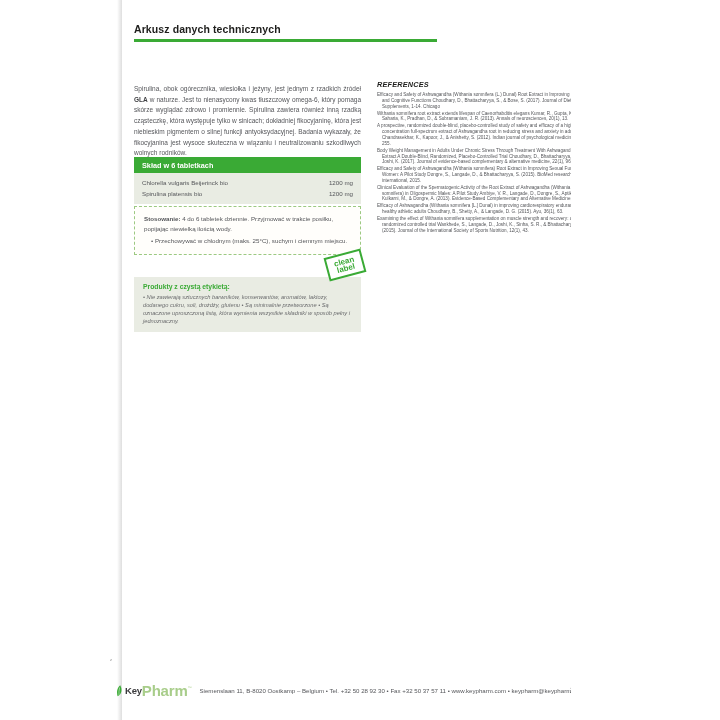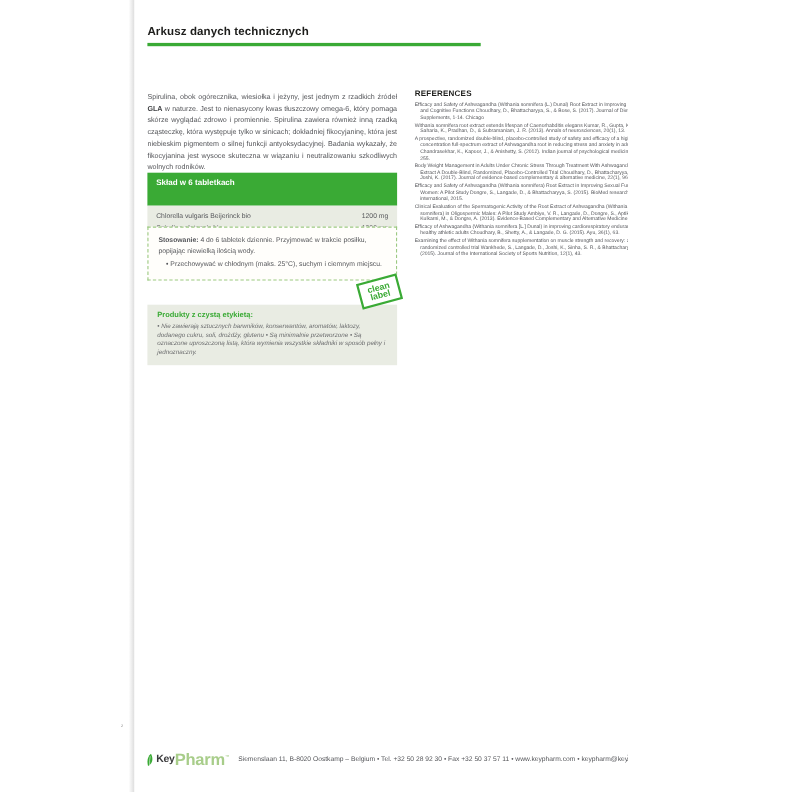--- a/index.html
+++ b/index.html
@@ -23,21 +23,21 @@
     background:linear-gradient(90deg, #86b729, #cbd500);
     clip-path:polygon(0 100%, 100% 0, 100% 100%); }
 
   
   .intro { position:absolute; left:134px; top:84px; width:227px; font-size:6.5px;
     line-height:10.7px; color:#55565a; text-align:justify; }
   .bold-inline { font-weight:bold; color:#3f4043; }
 
   .comp-table { position:absolute; left:134px; top:157px; width:227px; }
   .comp-head { background:#3aaa35; color:#ffffff; font-weight:bold; font-size:7.3px;
-    padding:4px 8px 17px 8px; }
+    padding:4px 8px 3px 8px; }
   .comp-body { background:#e9ece3; padding:4px 8px 5px 8px; }
   .comp-row { display:flex; justify-content:space-between; font-size:6.2px; line-height:11px; color:#55565a; }
 
   .usage-box { position:absolute; left:134px; top:206px; width:227px; background:#fffefb;
     border:1px dashed #9cc982; padding:7px 9px 8px 9px; font-size:6.2px; line-height:9.6px;
     color:#55565a; }
   .usage-label { font-weight:bold; }
   .usage-bullet { margin-top:3px; padding-left:7px; }
 
   .stamp { position:absolute; left:326px; top:253px; width:38px; height:24px; background:#ffffff;
@@ -45,26 +45,26 @@
     display:flex; flex-direction:column; align-items:center; justify-content:center; }
   .stamp span { font-size:8px; line-height:7.5px; font-weight:bold; color:#3aaa35; }
 
   .cleanlabel-box { position:absolute; left:134px; top:277px; width:227px; background:#e9ece3;
     padding:6px 9px 7px 9px; z-index:1; }
   .cleanlabel-title { color:#3aaa35; font-weight:bold; font-size:6.8px; margin-bottom:2.5px; }
   .cleanlabel-text { font-style:italic; font-size:5.7px; line-height:8.1px; color:#6b6c6e; }
 
   
   .refs { position:absolute; left:377px; top:80px; width:214px; }
-  .refs-title { font-size:7.3px; font-weight:bold; color:#1d1d1b; letter-spacing:0.2px; margin-bottom:3px; }
+  .refs-title { font-size:7.3px; font-weight:bold; color:#1d1d1b; letter-spacing:0.2px; margin-bottom:3px;font-style:italic; }
   .ref-item { font-size:4.6px; line-height:5.8px; color:#55565a; padding-left:5px;
     text-indent:-5px; margin-bottom:1.2px; }
 
   
-  .footer { position:absolute; left:129px; top:682px; width:440px; display:flex; align-items:center; }
+  .footer { position:absolute; left:112px; top:682px; width:440px; display:flex; align-items:center; }
   .seal { width:11px; height:13px; margin-right:4px; }
   .kp-logo { display:flex; align-items:center; margin-right:8px; }
   .kp-leaf { width:8px; height:12px; margin-right:1px; }
   .kp-key { font-size:9.5px; font-weight:bold; color:#3b3b3d; letter-spacing:-0.2px; }
   .kp-pharm { font-size:15px; font-weight:bold; color:#a8cd8a; letter-spacing:-0.2px; }
   .kp-tm { font-size:4px; color:#a8cd8a; vertical-align:top; position:relative; top:-3px; }
   .footer-address { font-size:6.1px; color:#55565a; white-space:nowrap; }
   .page-num { position:absolute; left:570px; top:684px; font-size:9.5px; color:#39393b; }
 
   .side-mark { position:absolute; left:110px; top:657px; font-size:4px; color:#8f8f8f; }

